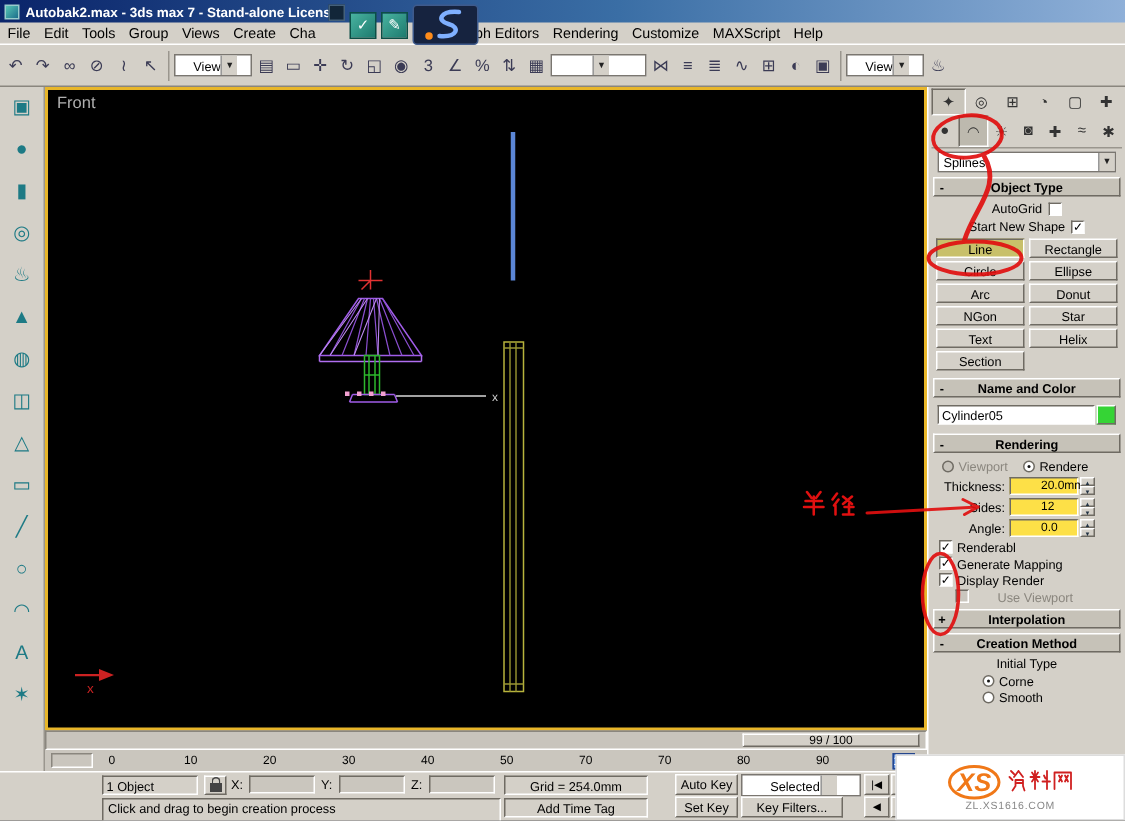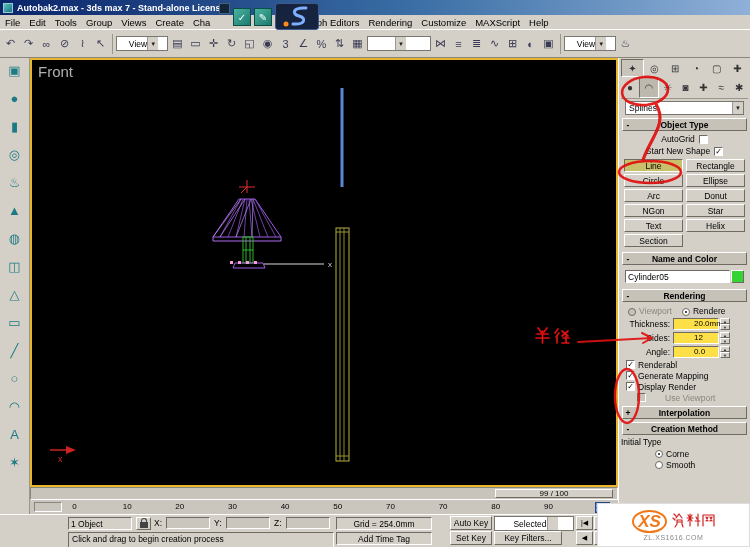--- a/index.html
+++ b/index.html
@@ -26,21 +26,21 @@
   .fb-dark{width:11px;height:11px;background:#122639;border:1px solid #44607a;margin-top:2px}
   .fb-teal{width:18px;height:18px;margin-top:7px;background:linear-gradient(135deg,#49b3a0,#1d7a6e);border:1px solid #0c4f46;color:#fff;font-size:10px;display:flex;align-items:center;justify-content:center}
   .fb-logo{width:44px;height:27px;margin-top:2px;background:#16233f;border:1px solid #3e5a8c;border-radius:3px;position:relative}
 
   
   .tabpanel{position:absolute;left:0;top:58px;width:30px;height:456px;background:#d4d0c8;border-right:1px solid #9a968e;display:flex;flex-direction:column;align-items:center;padding-top:3px;gap:9px}
   .tpi{width:22px;height:19px;display:flex;align-items:center;justify-content:center;font-size:13px;color:#1d7a85}
 
   
   .viewport{position:absolute;left:30px;top:58px;width:588px;height:429px;background:#000;border:2px solid #e8b62a}
-  .vp-label{position:absolute;left:6px;top:3px;color:#b0b0b0;font-size:15px}
+  .vp-label{position:absolute;left:6px;top:3px;color:#b0b0b0;font-size:11px}
   svg.scene{position:absolute;left:0;top:0;width:584px;height:425px}
 
   
   .timeslider{position:absolute;left:30px;top:487px;width:588px;height:13px;background:#c8c4bc;border:1px solid;border-color:#8a867e #fff #fff #8a867e}
   .ts-thumb{position:absolute;left:464px;top:1px;width:118px;height:9px;background:#d4d0c8;border:1px solid;border-color:#fff #6f6b63 #6f6b63 #fff;font-size:8px;text-align:center;line-height:8px}
   .ruler{position:absolute;left:30px;top:500px;width:588px;height:14px;background:#cac6be;display:flex;align-items:center}
   .ruler-box{width:28px;height:10px;margin:0 4px;border:1px solid;border-color:#8a867e #fff #fff #8a867e;flex:0 0 auto}
   .ticks{flex:1;display:flex;justify-content:space-between;padding:0 8px 0 2px;font-size:8px}
   .tick{min-width:13px;text-align:center}
   .tick.current{background:#5f8fdc;color:#fff;border:1px solid #26468c}
@@ -60,33 +60,33 @@
   .row-c{display:flex;justify-content:center;gap:4px;align-items:center;height:12px}
   .chk{width:9px;height:9px;background:#fff;border:1px solid;border-color:#6f6b63 #fff #fff #6f6b63;font-size:8px;line-height:8px;text-align:center;flex:0 0 auto}
   .chk.dis{background:#cac6be}
   .ot-grid{display:grid;grid-template-columns:1fr 1fr;gap:2px 3px;padding:2px 3px}
   .otb{height:13px;background:#d4d0c8;border:1px solid;border-color:#fff #6f6b63 #6f6b63 #fff;text-align:center;line-height:12px;cursor:default}
   .otb.active{background:#c8c06a;border-color:#6f6b63 #fff #fff #6f6b63}
   .name-row{display:flex;gap:1px;padding:3px 4px;align-items:center}
   .name-input{flex:1;height:13px;border:1px solid;border-color:#6f6b63 #fff #fff #6f6b63;background:#fff;font-size:8.5px;padding:0 2px;font-family:inherit;min-width:0}
   .swatch{width:13px;height:13px;background:#35d435;border:1px solid;border-color:#fff #6f6b63 #6f6b63 #fff;flex:0 0 auto}
   .radio-row{display:flex;gap:10px;padding:2px 7px;align-items:center;height:13px}
-  .rpair{display:flex;gap:3px;align-items:flex-end}
+  .rpair{display:flex;gap:3px;align-items:center}
   .radio{width:8px;height:8px;border-radius:50%;background:#fff;border:1px solid #6f6b63;position:relative;flex:0 0 auto}
   .radio.sel::after{content:"";position:absolute;inset:2px;background:#111;border-radius:50%}
   .radio.dis{background:#c8c4bc}
   .dis-label{color:#8a867e}
   .num-row{display:flex;align-items:center;height:13px;padding:0 2px;margin-bottom:1px}
   .num-label{width:50px;text-align:right;padding-right:3px}
   .num-field{width:46px;height:12px;background:#fde047;border:1px solid;border-color:#6f6b63 #fff #fff #6f6b63;font-size:8px;padding:0 20px;line-height:10px}
   .spin{display:flex;flex-direction:column;width:10px;margin-left:1px}
   .spin span{height:6px;font-size:4px;line-height:5px;text-align:center;background:#d4d0c8;border:1px solid;border-color:#fff #6f6b63 #6f6b63 #fff;color:#234}
   .chk-row{display:flex;align-items:center;gap:3px;height:11px;padding-left:5px}
   .uv-row{display:flex;align-items:center;gap:19px;height:11px;padding-left:16px}
-  .it-label{text-align:left;height:11px;line-height:11px}
+  .it-label{text-align:center;height:11px;line-height:11px}
   .radio-v{display:flex;align-items:center;gap:3px;height:11px;padding-left:34px}
 
   
   .statusbar{position:absolute;left:0;top:514px;width:750px;height:33px;background:#d4d0c8;border-top:1px solid #fff}
   .listener{position:absolute;left:0;top:0;width:66px;height:33px;border:1px solid #8a867e;display:flex;flex-direction:column;background:#fff}
   .listener .l1{height:16px;background:#fff;font-size:8px;padding:2px 2px 0;white-space:nowrap;overflow:hidden}
   .listener .l2{flex:1;background:#e9e5dd;border-top:1px solid #b5b1a9}
   .sb{position:absolute;font-size:8.5px}
   .sunken{border:1px solid;border-color:#6f6b63 #fff #fff #6f6b63}
   .raised{border:1px solid;border-color:#fff #6f6b63 #6f6b63 #fff;background:#d4d0c8}

